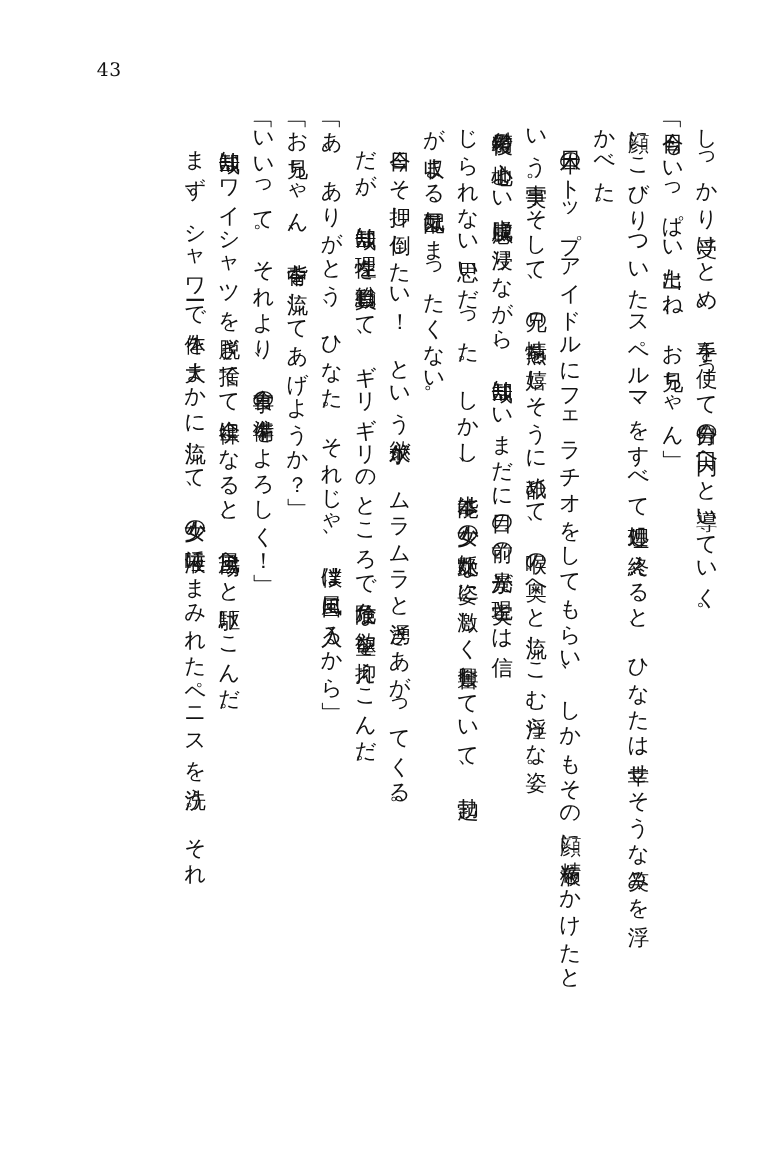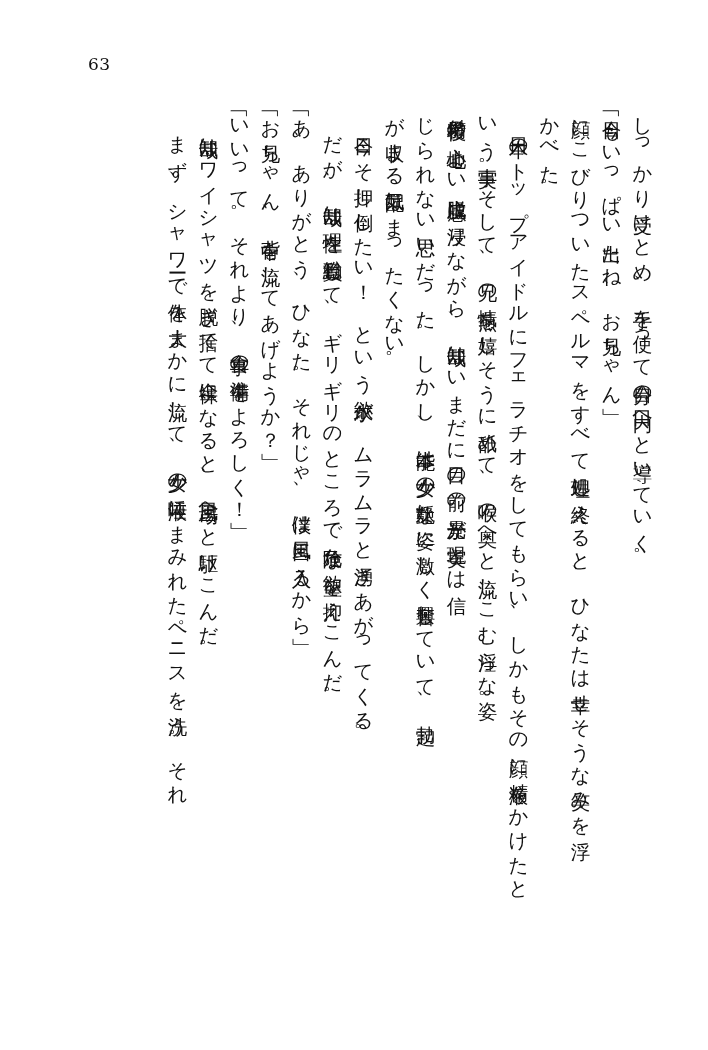--- a/index.html
+++ b/index.html
@@ -56,21 +56,21 @@
     overflow: visible;
     font-feature-settings: "vert" 1;
   }
   .vline.indent-1 { padding-top: 18px; }
 </style>
 </head>
 <body>
 
 <div class="page">
 
-  <div class="page-number">63</div>
+  <div class="page-number">43</div>
 
   <div class="text-block">
     <div class="vline">しっかり受けとめ、手を使って自分の口内へと導いていく。</div>
     <div class="vline">「今日もいっぱい出たね、お兄ちゃん」</div>
     <div class="vline">顔にこびりついたスペルマをすべて処理し終えると、ひなたは幸せそうな笑みを浮</div>
     <div class="vline">かべた。</div>
     <div class="vline indent-1">日本のトップアイドルにフェラチオをしてもらい、しかもその顔に精液をかけたと</div>
     <div class="vline">いう事実。そして、兄の情熱を嬉しそうに舐めて、喉の奥へと流しこむ淫らな姿。</div>
     <div class="vline">射精後の心地よい虚脱感に浸りながら、知哉はいまだに目の前の光景が現実とは信</div>
     <div class="vline">じられない思いだった。しかし、本能は少女の妖艶な姿に激しく興奮していて、勃起</div>

